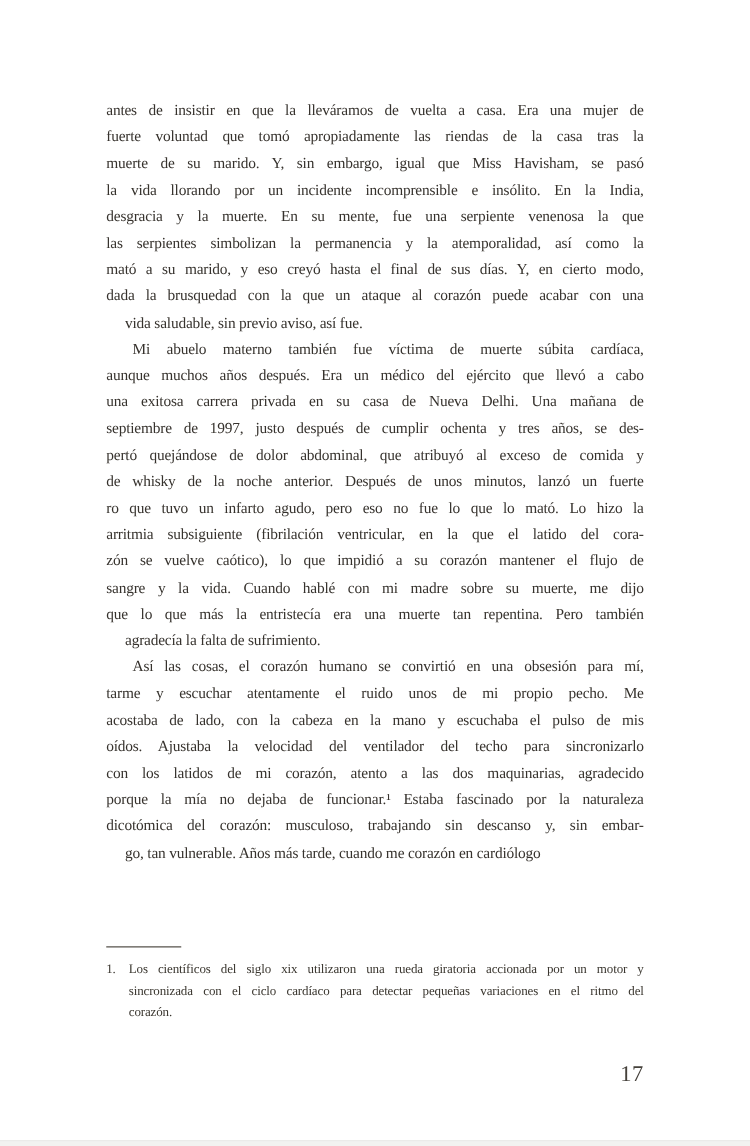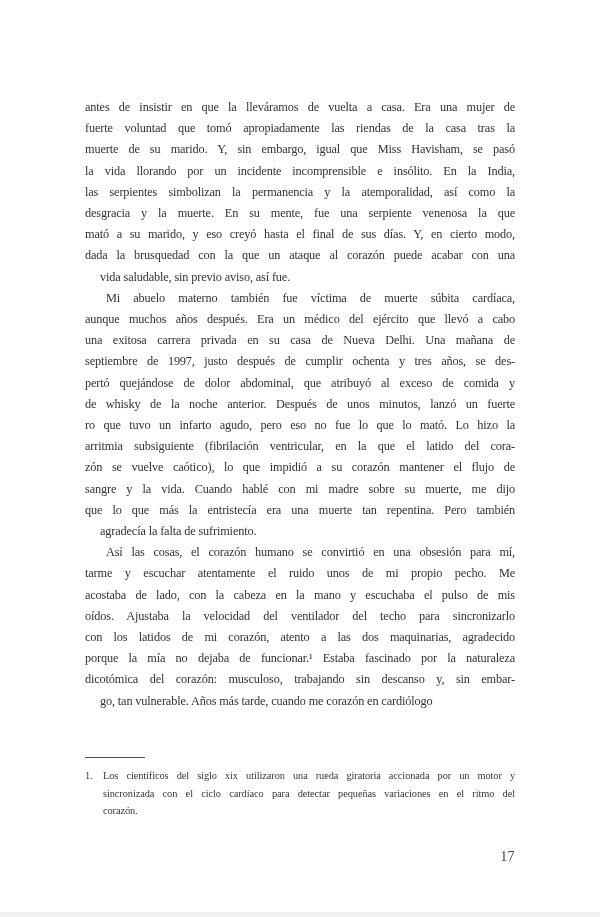--- a/index.html
+++ b/index.html
@@ -10,21 +10,21 @@
     width: 600px;
     height: 917px;
     background: #ffffff;
     position: relative;
     overflow: hidden;
     font-family: "Liberation Serif", serif;
   }
   .body-text {
     position: absolute;
     left: 85px;
-    top: 97px;
+    top: 78px;
     width: 430px;
     color: #36322d;
     font-size: 12.3px;
     line-height: 21.2px;
     letter-spacing: -0.15px;
   }
   .para { margin: 0; }
   .line {
     text-align: justify;
     text-align-last: justify;
@@ -63,21 +63,21 @@
     text-align-last: justify;
   }
   .fn-line.last { text-align-last: left; }
 
   .page-number {
     position: absolute;
     left: 85px;
     top: 849px;
     width: 430px;
     text-align: right;
-    font-size: 14px;
+    font-size: 18px;
     letter-spacing: 0.4px;
     color: #45413b;
   }
   .bottom-strip {
     position: absolute;
     left: 0;
     bottom: 0;
     width: 600px;
     height: 4px;
     background: #f2f2f0;
@@ -86,22 +86,22 @@
 </style>
 </head>
 <body>
 
 <div class="body-text">
     <div class="para">
       <div class="line">antes de insistir en que la lleváramos de vuelta a casa. Era una mujer de</div>
       <div class="line">fuerte voluntad que tomó apropiadamente las riendas de la casa tras la</div>
       <div class="line">muerte de su marido. Y, sin embargo, igual que Miss Havisham, se pasó</div>
       <div class="line">la vida llorando por un incidente incomprensible e insólito. En la India,</div>
+      <div class="line">desgracia y la muerte. En su mente, fue una serpiente venenosa la que</div>
       <div class="line">las serpientes simbolizan la permanencia y la atemporalidad, así como la</div>
-      <div class="line">desgracia y la muerte. En su mente, fue una serpiente venenosa la que</div>
       <div class="line">mató a su marido, y eso creyó hasta el final de sus días. Y, en cierto modo,</div>
       <div class="line">dada la brusquedad con la que un ataque al corazón puede acabar con una</div>
       <div class="line last">vida saludable, sin previo aviso, así fue.</div>
     </div>
     <div class="para">
       <div class="line indent">Mi abuelo materno también fue víctima de muerte súbita cardíaca,</div>
       <div class="line">aunque muchos años después. Era un médico del ejército que llevó a cabo</div>
       <div class="line">una exitosa carrera privada en su casa de Nueva Delhi. Una mañana de</div>
       <div class="line">septiembre de 1997, justo después de cumplir ochenta y tres años, se des-</div>
       <div class="line">pertó quejándose de dolor abdominal, que atribuyó al exceso de comida y</div>

